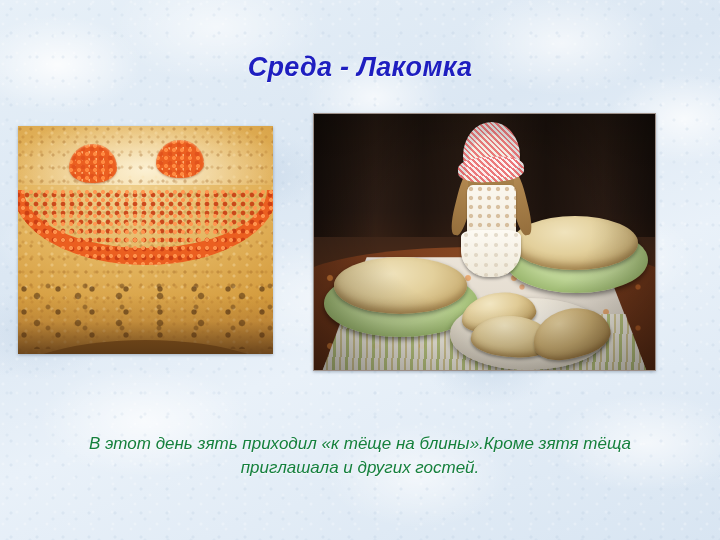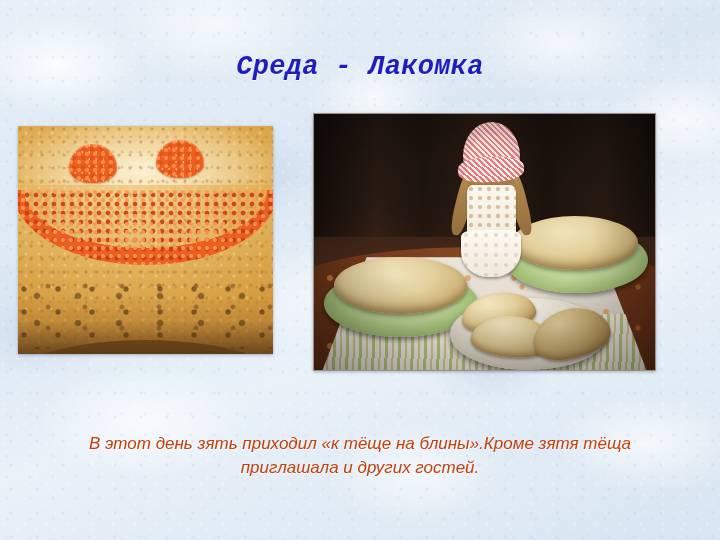--- a/index.html
+++ b/index.html
@@ -65,21 +65,20 @@
     left: 0;
     width: 720px;
     text-align: center;
     font-size: 27px;
     font-weight: bold;
     font-style: italic;
     color: #1e1ec0;
     letter-spacing: 0.3px;
     text-shadow: 0 1px 1px rgba(255,255,255,0.8);
     white-space: nowrap;
-    font-family: Liberation Mono, monospace;
   }
 
   
   .photo {
     position: absolute;
     overflow: hidden;
     box-shadow: 0 1px 3px rgba(40,60,90,0.35);
   }
 
   #photo-left {
@@ -355,21 +354,21 @@
   
   #caption {
     position: absolute;
     left: 48px;
     top: 432px;
     width: 624px;
     text-align: center;
     font-size: 17px;
     font-style: italic;
     line-height: 24px;
-    color: #c2410c;
+    color: #15803d;
     text-shadow: 0 1px 1px rgba(255,255,255,0.75);
   }
 </style>
 </head>
 <body>
 
 <div id="slide">
 
   <div class="bg-layer bg-base"></div>
   <div class="bg-layer bg-clouds"></div>

